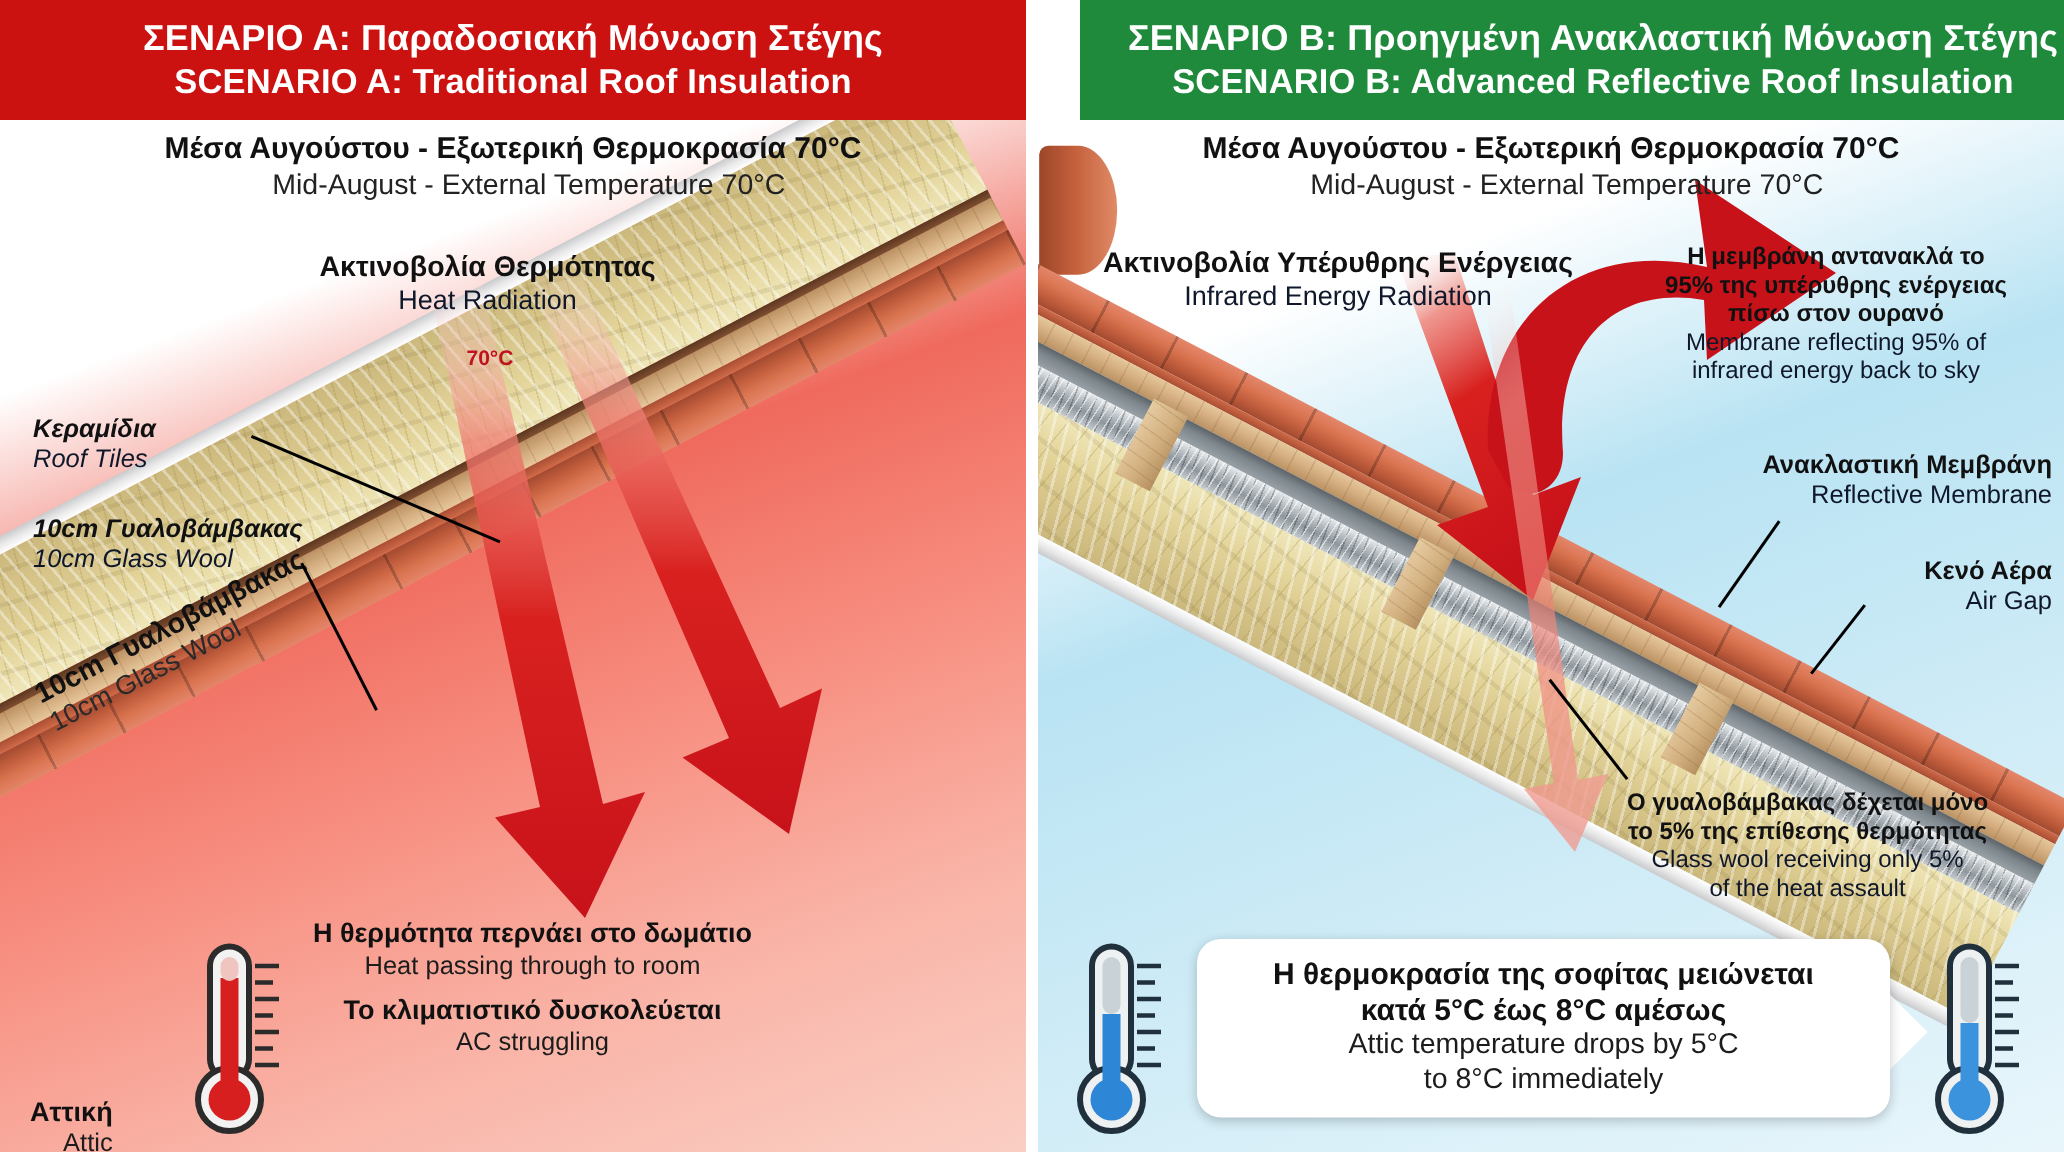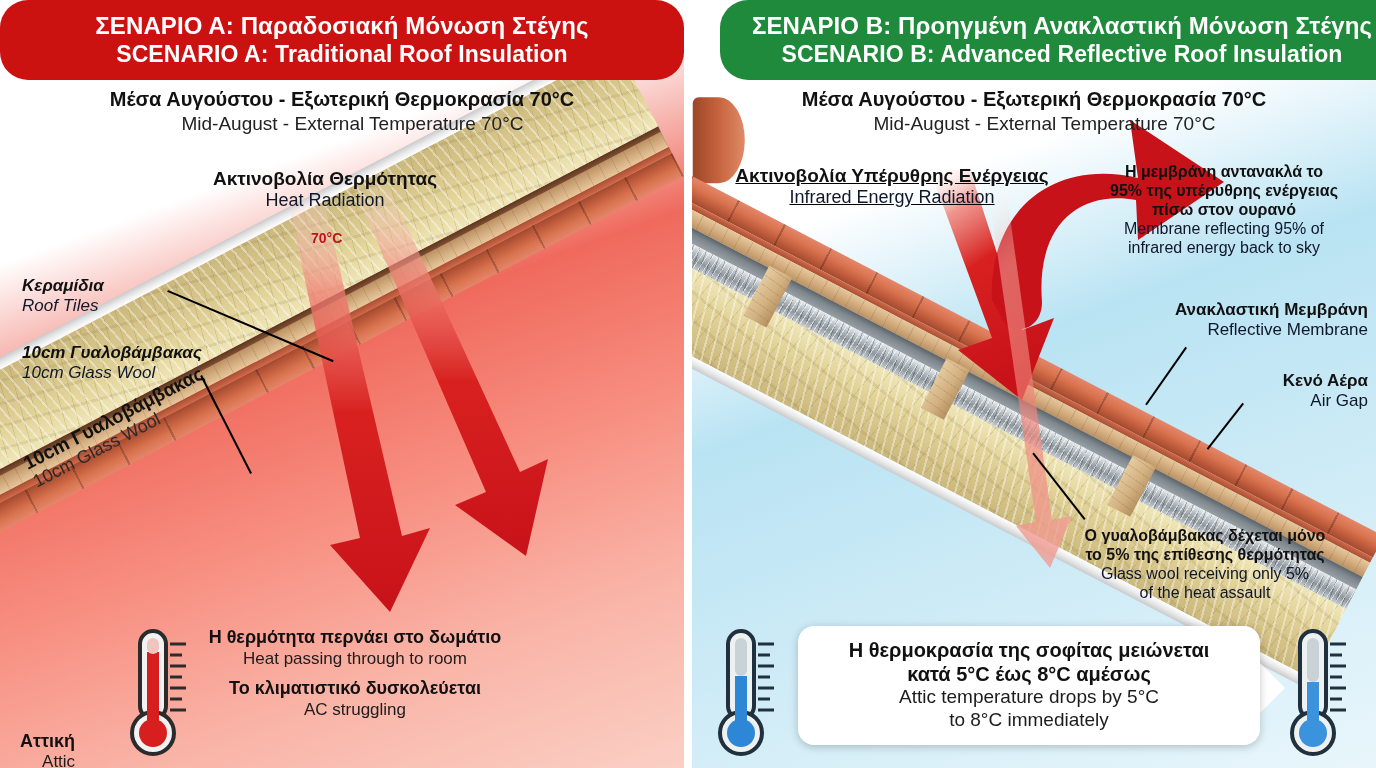--- a/index.html
+++ b/index.html
@@ -9,21 +9,21 @@
 
   
   .panel { position:absolute; top:0; width:684px; height:768px; overflow:hidden; }
   #panel-a { left:0; }
   #panel-b { left:692px; }
   .divider { position:absolute; top:0; left:684px; width:8px; height:768px; background:#ffffff; z-index:60; }
 
   
   .banner { position:absolute; top:0; left:0; width:100%; height:80px;
             display:flex; flex-direction:column; align-items:center; justify-content:center;
-            color:#fff; text-align:center; line-height:1.18;border-radius:28px; }
+            color:#fff; text-align:center; line-height:1.18; }
   #banner-a { background:#cc1111; }
   #banner-b { background:#1f8a3c;margin-left:28px; }
   .banner .gr { font-size:24px; font-weight:bold; letter-spacing:.1px; }
   .banner .en { font-size:23px; font-weight:bold; letter-spacing:.1px; }
 
   
   .subtitle { position:absolute; top:86px; left:0; width:100%; text-align:center;
               line-height:1.3; z-index:40; }
   .subtitle .gr { font-size:20px; font-weight:bold; color:#111; }
   .subtitle .en { font-size:19px; color:#222;margin-left:21px; }
@@ -216,21 +216,21 @@
             <line x1="44" y1="27" x2="56" y2="27"></line>
           <line x1="44" y1="38" x2="60" y2="38"></line>
             <line x1="44" y1="49" x2="56" y2="49"></line>
           <line x1="44" y1="60" x2="60" y2="60"></line>
             <line x1="44" y1="71" x2="56" y2="71"></line>
           <line x1="44" y1="82" x2="60" y2="82"></line>
         </g>
       </svg>
     </div>
 
-    <div class="btxt" style="left:170px; top:627px; width:370px;">
+    <div class="btxt" style="left:170px; top:612px; width:370px;">
       <div class="gr">Η θερμότητα περνάει στο δωμάτιο</div>
       <div class="en">Heat passing through to room</div>
       <div class="sp"></div>
       <div class="gr">Το κλιματιστικό δυσκολεύεται</div>
       <div class="en">AC struggling</div>
     </div>
   </div>
 
   <div class="panel" id="panel-b">
 
@@ -283,21 +283,21 @@
     <div class="banner" id="banner-b">
       <div class="gr">ΣΕΝΑΡΙΟ Β: Προηγμένη Ανακλαστική Μόνωση Στέγης</div>
       <div class="en">SCENARIO B: Advanced Reflective Roof Insulation</div>
     </div>
 
     <div class="subtitle">
       <div class="gr">Μέσα Αυγούστου - Εξωτερική Θερμοκρασία 70°C</div>
       <div class="en">Mid-August - External Temperature 70°C</div>
     </div>
 
-    <div class="lbl c f20" style="left:35px; top:165px; width:330px;text-decoration:underline;">
+    <div class="lbl c f20" style="left:35px; top:165px; width:330px;">
       <div class="gr">Ακτινοβολία Υπέρυθρης Ενέργειας</div>
       <div class="en">Infrared Energy Radiation</div>
     </div>
 
     <div class="lbl c f17" style="left:380px; top:163px; width:304px;">
       <div class="gr">Η μεμβράνη αντανακλά το</div>
       <div class="gr">95% της υπέρυθρης ενέργειας</div>
       <div class="gr">πίσω στον ουρανό</div>
       <div class="en">Membrane reflecting 95% of</div>
       <div class="en">infrared energy back to sky</div>

